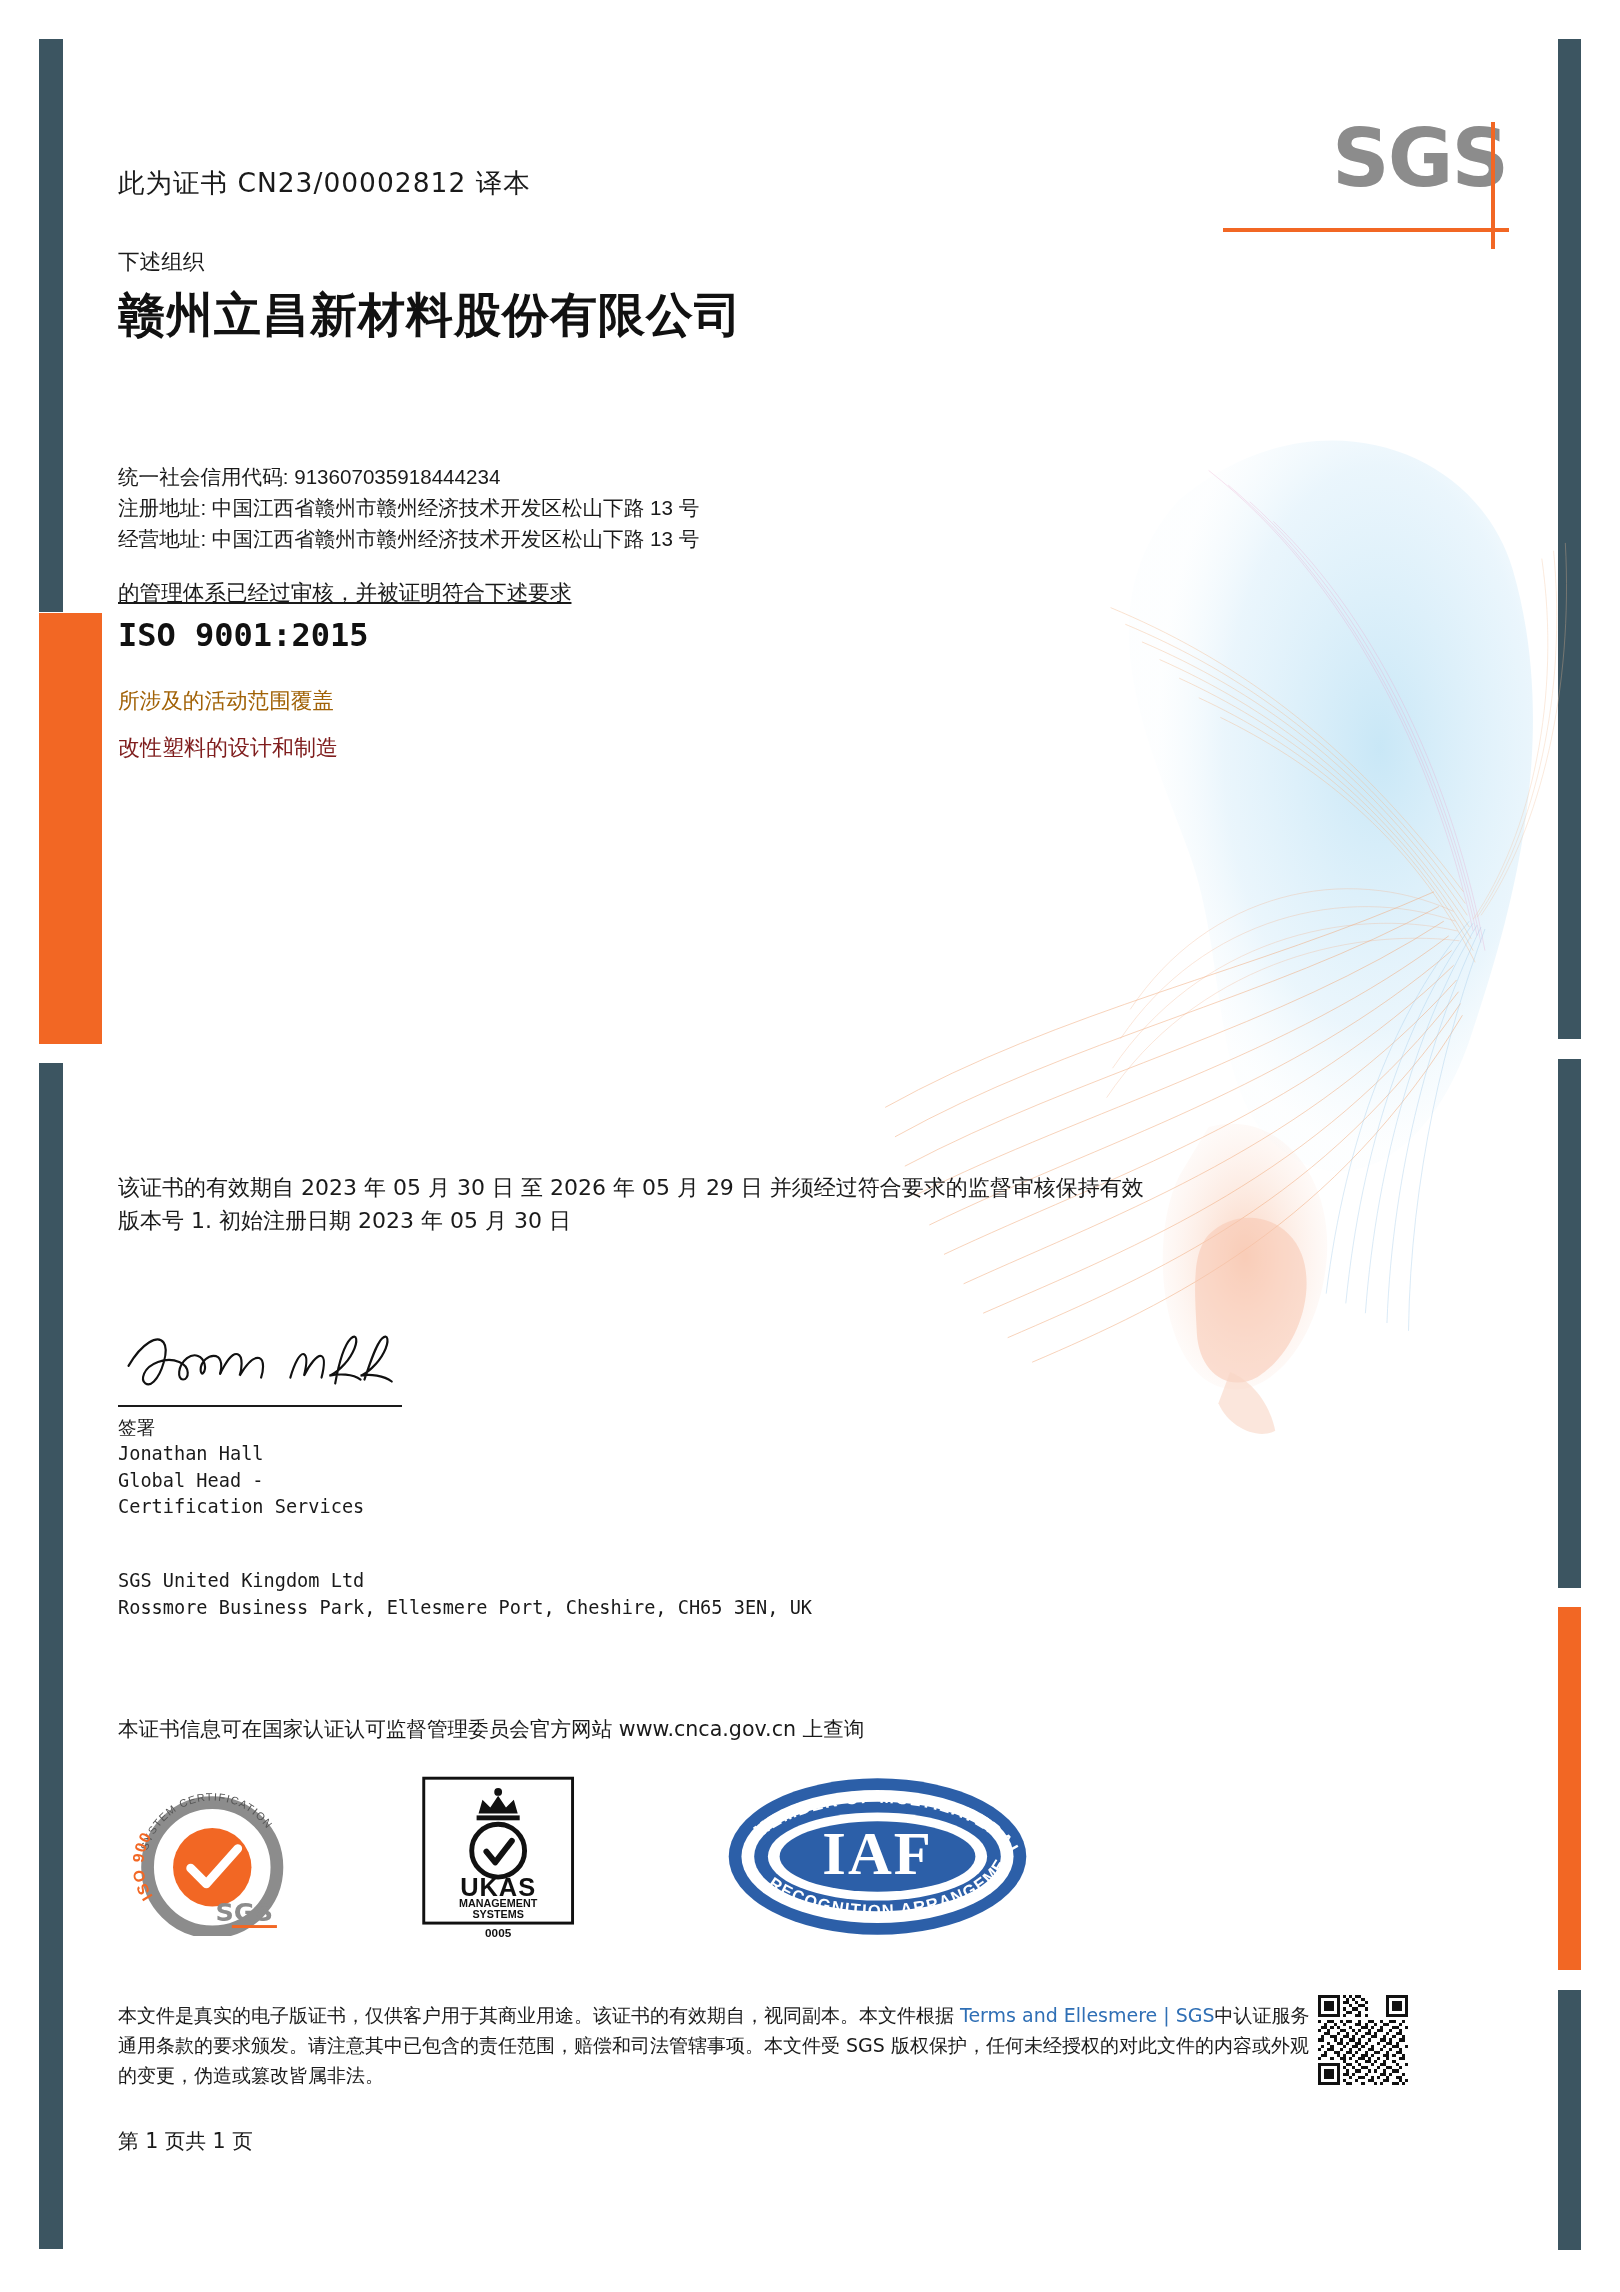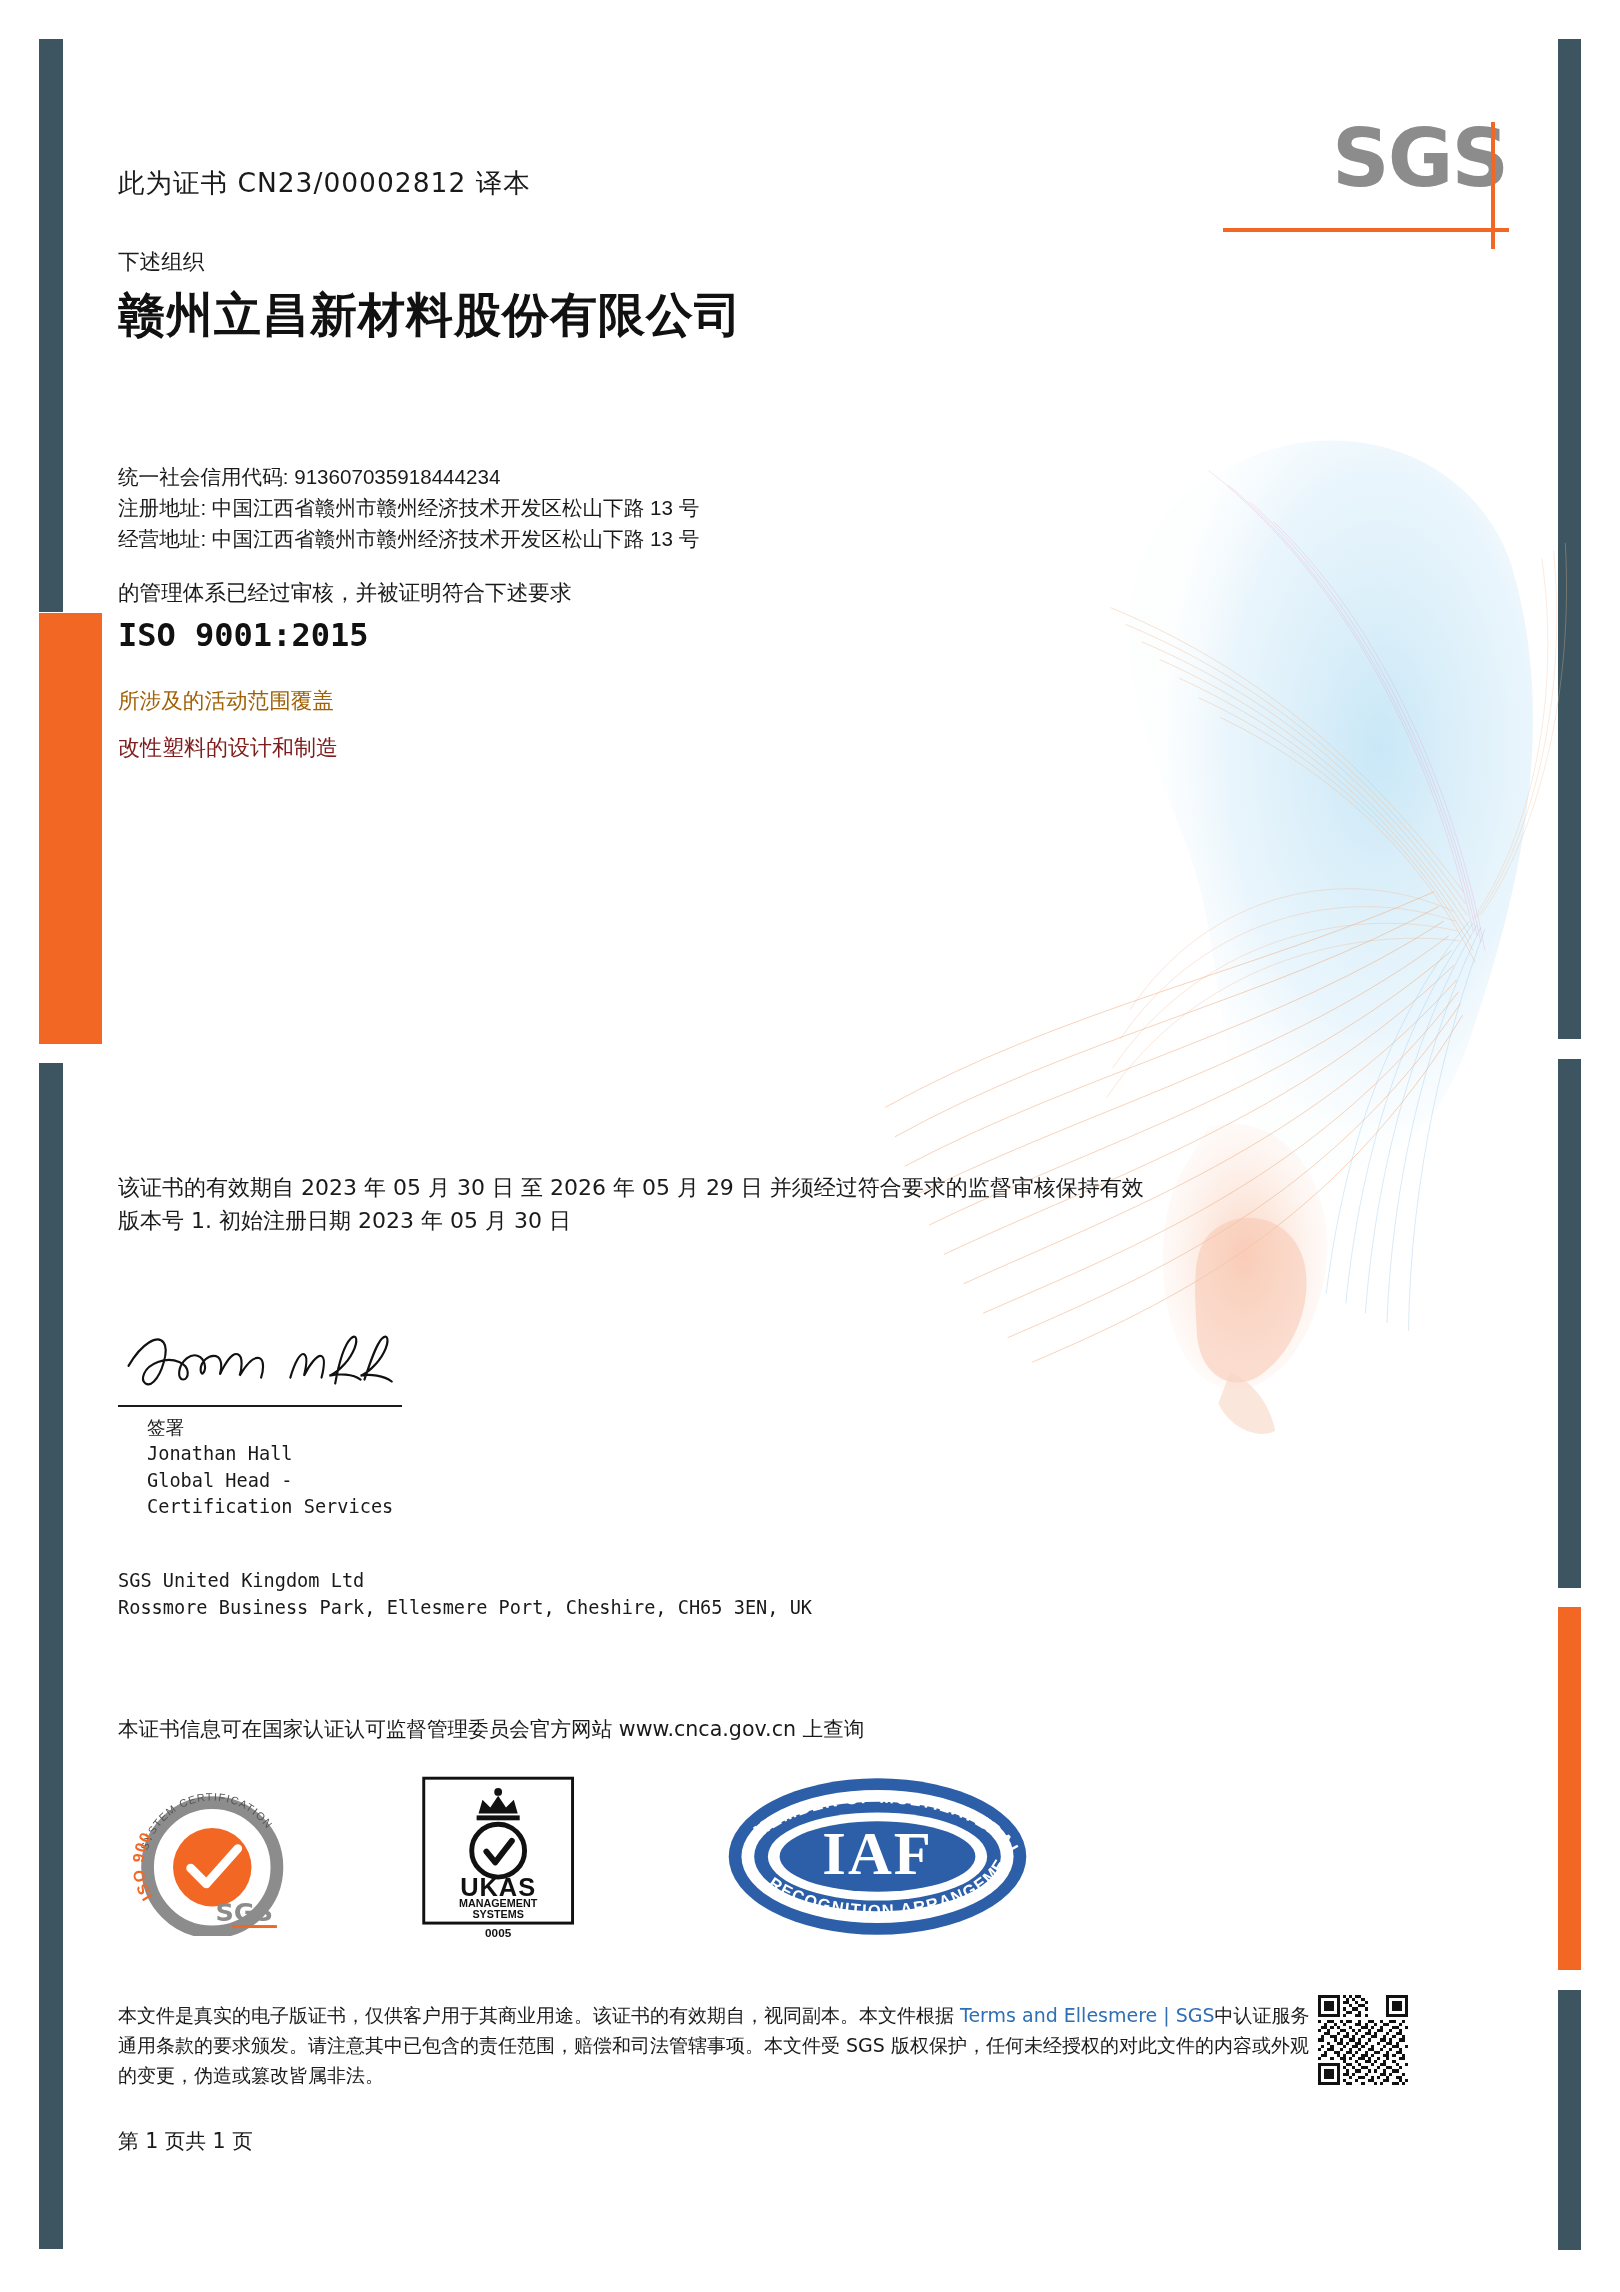--- a/index.html
+++ b/index.html
@@ -161,20 +161,21 @@
     line-height: 31px;
     color: #1a1a1a;
   }
   .conform-line {
     position: absolute;
     left: 0;
     top: 578px;
     font-family: "DejaVu Sans", sans-serif;
     font-size: 21.6px;
     color: #1a1a1a;
+    text-decoration: underline;
   }
   .standard {
     position: absolute;
     left: 0;
     top: 616px;
     font-family: "DejaVu Sans Mono", monospace;
     font-weight: bold;
     font-size: 32px;
     color: #111111;
     letter-spacing: 0px;
@@ -222,21 +223,20 @@
     background: #1a1a1a;
     margin-top: 3.9px;
   }
   .sig-lines {
     margin-top: 7.8px;
     font-family: "DejaVu Sans Mono", monospace;
     font-size: 18.6px;
     line-height: 26.5px;
     color: #1a1a1a;
     white-space: nowrap;
-    margin-left: 29px;
   }
   .address-lines {
     position: absolute;
     left: 0;
     top: 1568px;
     font-family: "DejaVu Sans Mono", monospace;
     font-size: 18.6px;
     line-height: 26.5px;
     color: #1a1a1a;
     white-space: nowrap;

